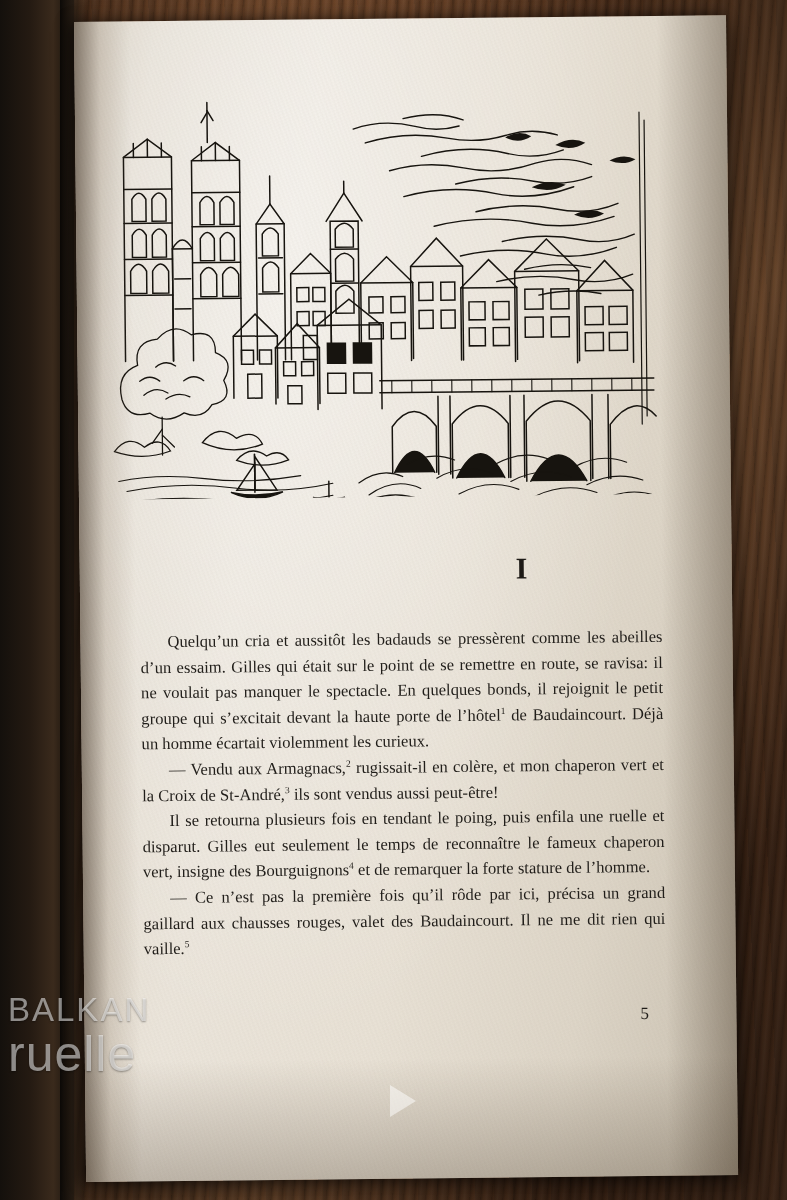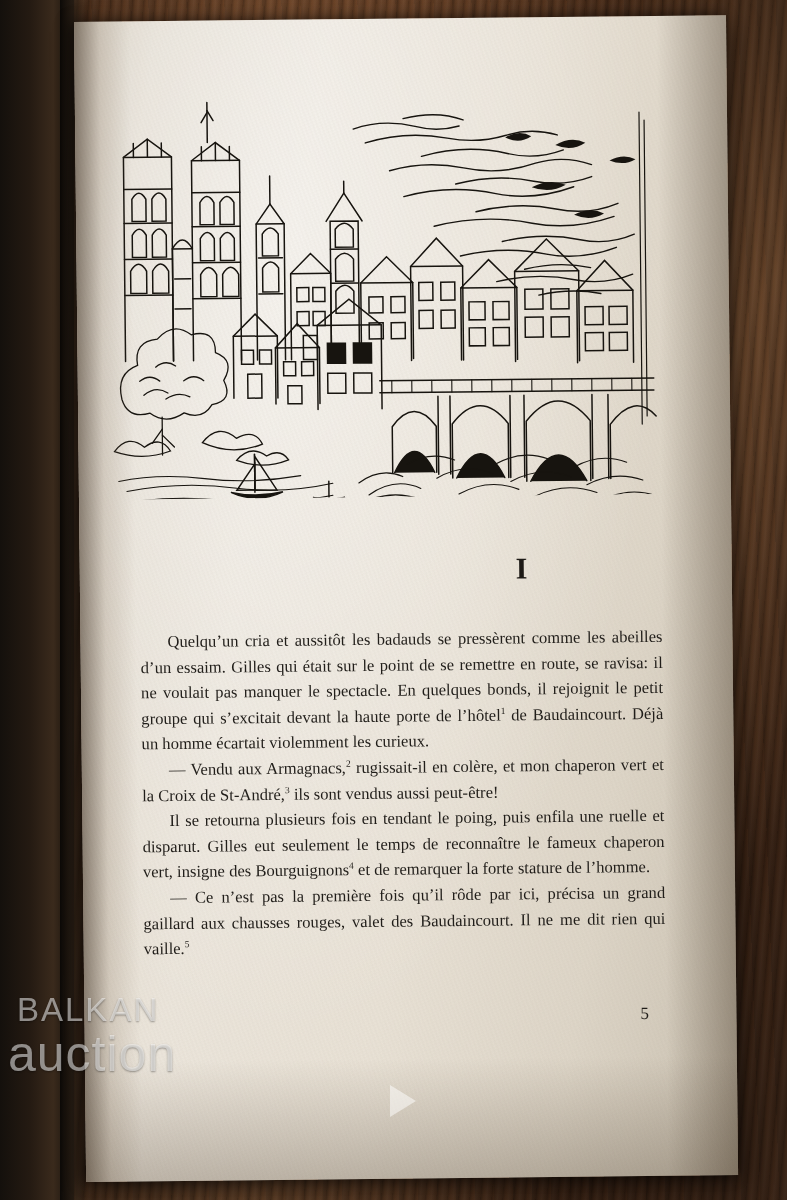--- a/index.html
+++ b/index.html
@@ -165,21 +165,20 @@
     font-family: "Liberation Sans", sans-serif;
     color: rgba(255,255,255,0.52);
     text-shadow: 0 1px 2px rgba(0,0,0,0.35);
     white-space: nowrap;
   }
   .wm-line1 {
     left: 8px; top: 6px;
     font-size: 33px;
     letter-spacing: 2px;
     font-weight: 500;
-    margin-left: 9px;
   }
   .wm-line2 {
     left: 8px; top: 40px;
     font-size: 50px;
     letter-spacing: 1px;
     font-weight: 400;
   }
   .wm-line3 {
     left: 8px; top: 100px;
     font-size: 33px;
@@ -489,17 +488,17 @@
 
     <div class="folio">5</div>
 
     <div class="page-shade-left"></div>
     <div class="page-shade-right"></div>
     <div class="page-shade-bottom"></div>
   </div>
 
   <div class="watermark">
     <div class="wm-line1">BALKAN</div>
-    <div class="wm-line2">auction</div>
+    <div class="wm-line2">ruelle</div>
     <div class="wm-play"></div>
   </div>
 
 </div>
 
 </body></html>

